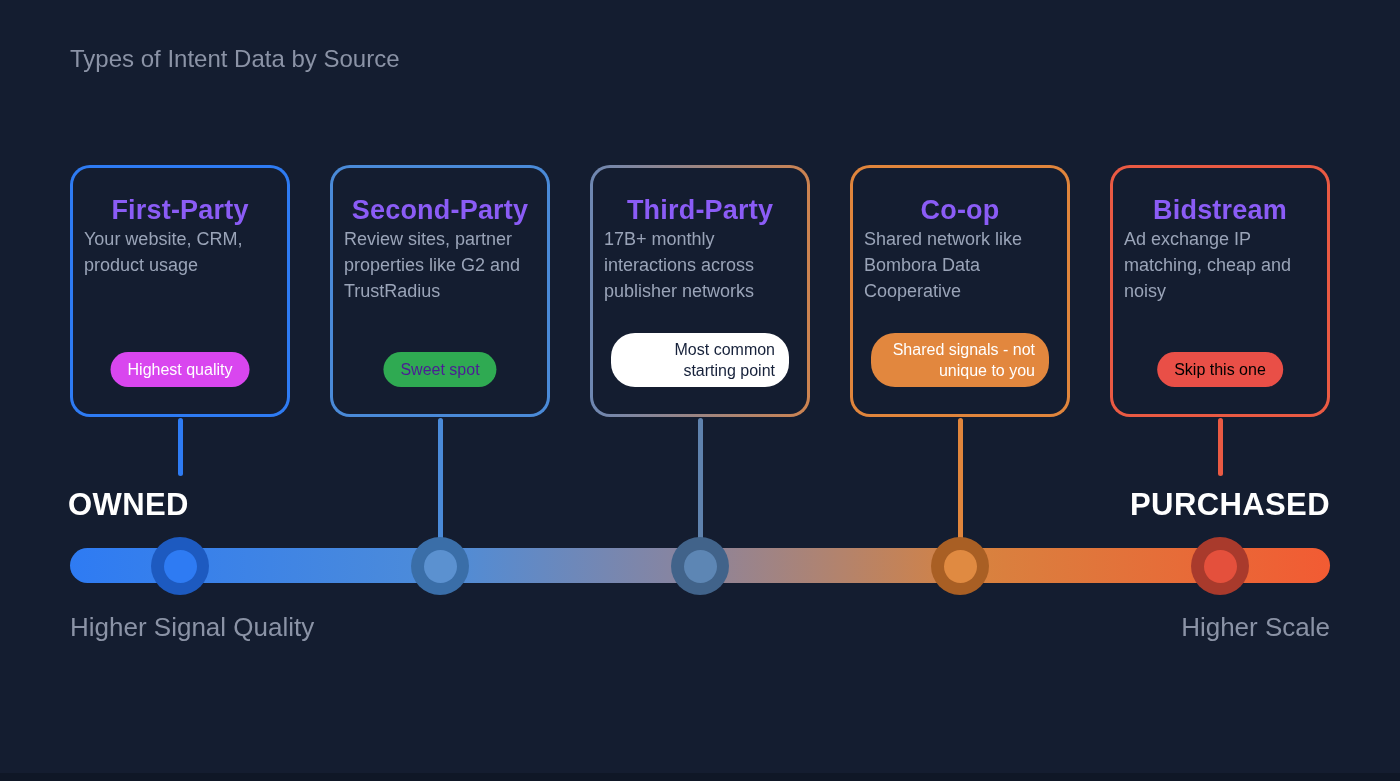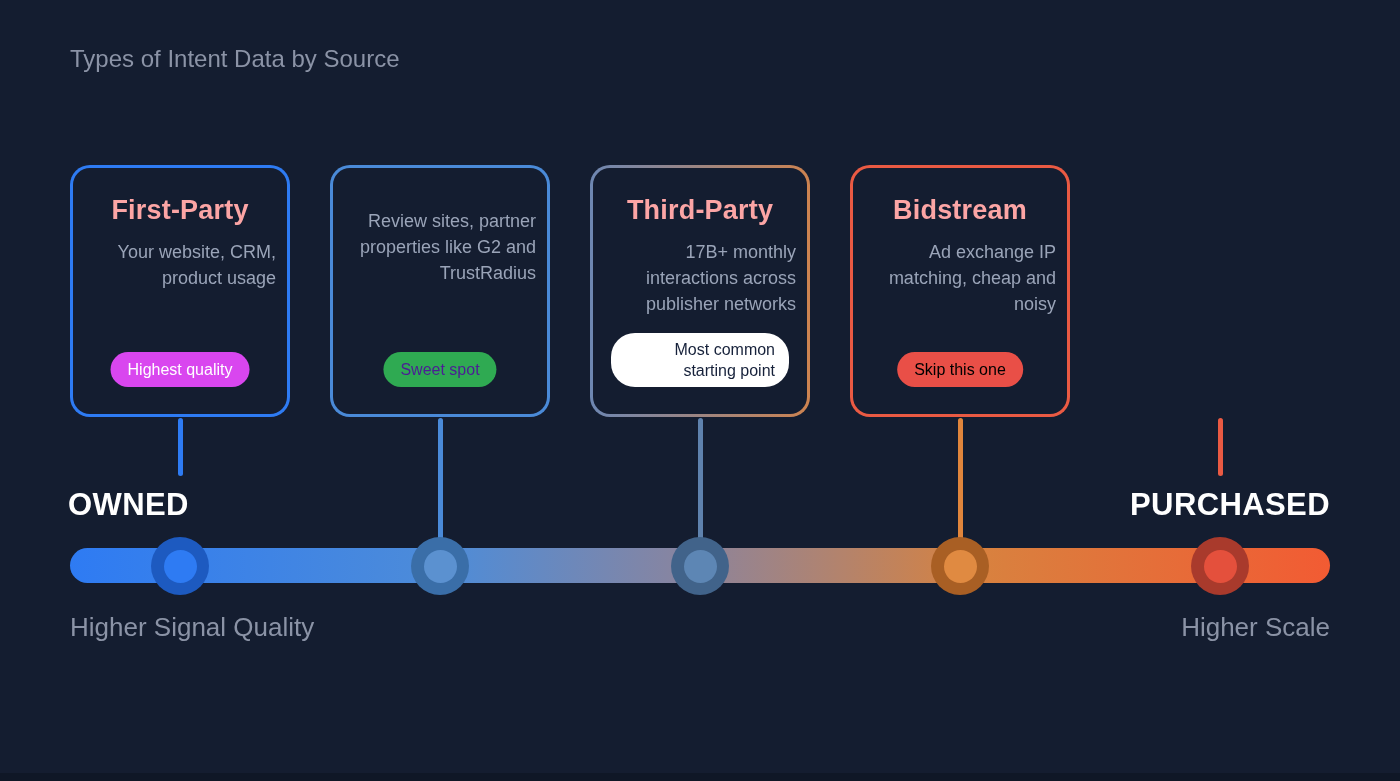--- a/index.html
+++ b/index.html
@@ -42,29 +42,28 @@
     position: relative;
     display: flex;
     flex-direction: column;
     align-items: center;
     box-sizing: border-box;
     padding-top: 27px;
   }
   .card-title {
     font-size: 27px;
     font-weight: 700;
-    color: #fca5a5;
+    color: #8b5cf6;
     letter-spacing: 0.2px;
   }
   .card-desc {
-    margin-top: 13px;
     font-size: 18px;
     line-height: 26px;
     color: #9aa4b8;
-    text-align: right;
+    text-align: left;
     padding: 0 11px;
   }
   .badge {
     position: absolute;
     bottom: 27px;
     left: 50%;
     transform: translateX(-50%);
     border-radius: 999px;
     font-size: 16px;
     line-height: 21px;
@@ -143,33 +142,41 @@
     <div class="card-wrap" style="--bf: #2e7bf3; --bt: #2e7bf3;">
       <div class="card">
         <div class="card-title">First-Party</div>
         <div class="card-desc">Your website, CRM, product usage</div>
         <div class="badge" style="background: #d946ef; color: rgb(255, 255, 255);">Highest quality</div>
       </div>
     </div>
 
     <div class="card-wrap" style="--bf: #4a8ad8; --bt: #4a8ad8;">
       <div class="card">
+        <div class="card-title">Second-Party</div>
         <div class="card-desc">Review sites, partner properties like G2 and TrustRadius</div>
         <div class="badge" style="background: rgb(47, 170, 82); color: #4c1d95;">Sweet spot</div>
       </div>
     </div>
 
     <div class="card-wrap" style="--bf: #6e87b2; --bt: #cd8350;">
       <div class="card">
         <div class="card-title">Third-Party</div>
         <div class="card-desc">17B+ monthly interactions across publisher networks</div>
         <div class="badge badge-wide" style="background: rgb(255, 255, 255); color: rgb(22, 33, 58);">Most common starting point</div>
       </div>
     </div>
 
+    <div class="card-wrap" style="--bf: #e0853c; --bt: #e0853c;">
+      <div class="card">
+        <div class="card-title">Co-op</div>
+        <div class="card-desc">Shared network like Bombora Data Cooperative</div>
+        <div class="badge badge-wide" style="background: rgb(226, 135, 62); color: rgb(255, 255, 255);">Shared signals - not unique to you</div>
+      </div>
+    </div>
 
     <div class="card-wrap" style="--bf: #ea5a43; --bt: #ea5a43;">
       <div class="card">
         <div class="card-title">Bidstream</div>
         <div class="card-desc">Ad exchange IP matching, cheap and noisy</div>
         <div class="badge" style="background: rgb(233, 79, 71); color: #000000;">Skip this one</div>
       </div>
     </div>
 
   </div>

